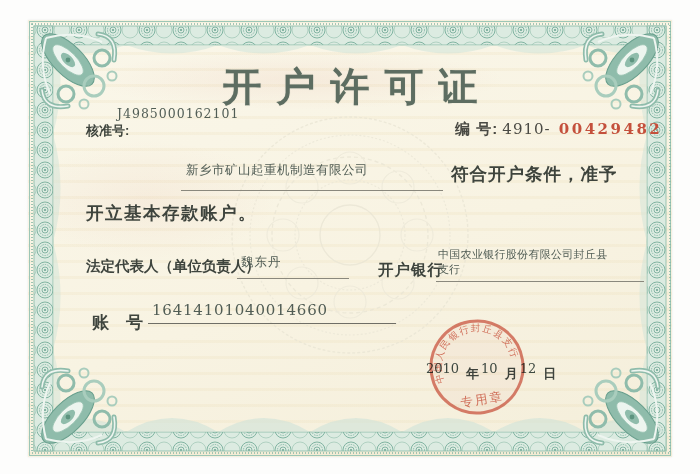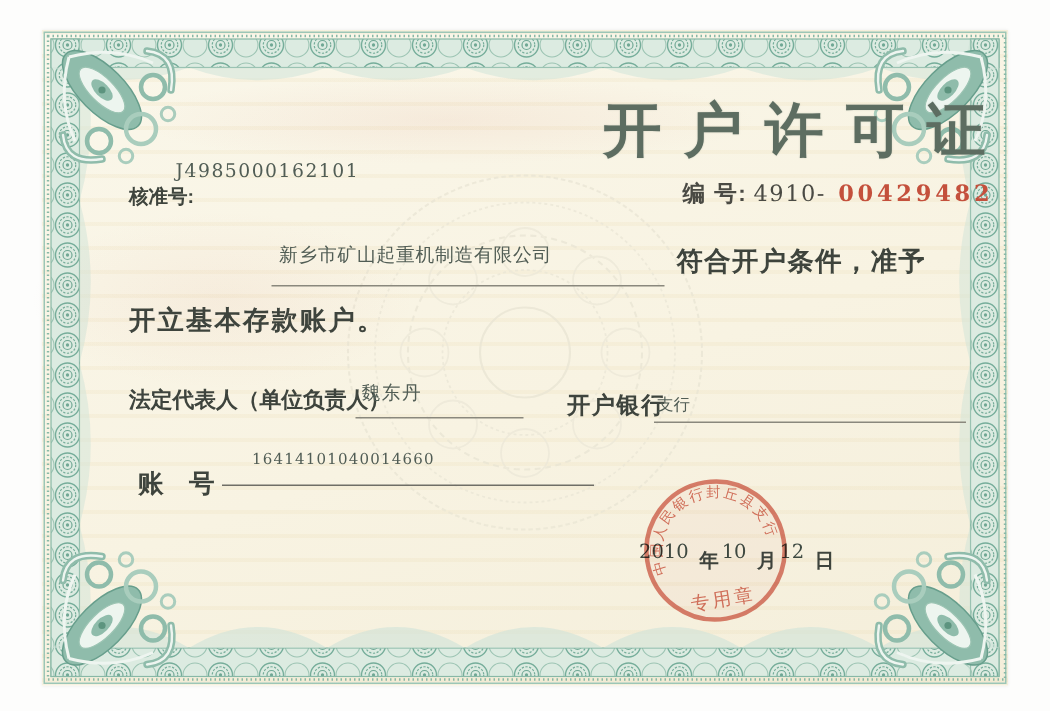--- a/index.html
+++ b/index.html
@@ -19,21 +19,21 @@
   .sm1{left:60px;top:30px;width:420px;height:60px;
        background:radial-gradient(ellipse at center, rgba(214,136,116,.10), rgba(214,136,116,0) 70%);}
   .sm2{left:-10px;top:120px;width:260px;height:120px;
        background:radial-gradient(ellipse at center, rgba(214,136,116,.08), rgba(214,136,116,0) 70%);}
 
   
   .abs{position:absolute;white-space:nowrap;}
   .lbl{font-family:"Liberation Sans",sans-serif;font-weight:700;color:#3e443d;}
   .val{font-family:"DejaVu Serif",serif;color:#515d55;}
 
-  .title{left:0;top:40px;width:100%;text-align:right;
+  .title{left:0;top:40px;width:100%;text-align:center;
          font-family:"DejaVu Serif",serif;font-weight:700;font-size:39px;
          color:#5d6d61;letter-spacing:15px;text-indent:15px;
          text-shadow:0 0 1px rgba(93,109,97,.35);}
 
   .approval-val{left:89px;top:86px;font-size:12.5px;letter-spacing:1px;}
   .approval-lbl{left:58px;top:102px;font-size:13px;}
 
   .serial{left:427px;top:100px;font-size:15px;}
   .serial .lblpart{font-weight:700;color:#4a4a44;letter-spacing:1px;}
   .serial .prefix{font-family:"DejaVu Serif",serif;color:#4a4a44;letter-spacing:1px;}
@@ -49,21 +49,21 @@
   .rep-lbl{left:58px;top:237px;font-size:14.5px;}
   .rep-line{left:209px;top:232px;width:112px;height:26px;border-bottom:1.4px solid #8a887d;}
   .rep-line .val{position:absolute;left:4px;top:2px;font-size:12.5px;letter-spacing:1px;}
   .bank-lbl{left:350px;top:240px;font-size:15.5px;letter-spacing:1px;}
   .bank-line{left:408px;top:225px;width:208px;height:36px;border-bottom:1.4px solid #8a887d;}
   .bank-line .v1{position:absolute;left:2px;top:2px;font-size:11px;letter-spacing:.3px;}
   .bank-line .v2{position:absolute;left:2px;top:17px;font-size:11px;}
 
   .acct-lbl{left:64px;top:291px;font-size:17px;}
   .acct-line{left:120px;top:281px;width:248px;height:22px;border-bottom:1.6px solid #6f6e66;}
-  .acct-line .val{position:absolute;left:4px;top:0px;font-size:10px;letter-spacing:.8px;margin-left:16px;}
+  .acct-line .val{position:absolute;left:4px;top:0px;font-size:15px;letter-spacing:.8px;}
 
   .issuer-lbl{left:415px;top:326px;font-size:13.5px;letter-spacing:1px;}
   .issue-date{left:398px;top:345px;font-size:13px;display:flex;align-items:flex-start;}
   .issue-date .num{font-family:"DejaVu Serif",serif;color:#3e4a42;transform:translateY(-4px);}
   .issue-date .dl{font-weight:700;color:#3e443d;margin:0 2px 0 7px;}
 
   
   .stamp{position:absolute;left:386px;top:284px;width:126px;height:126px;
          mix-blend-mode:multiply;opacity:.82;transform:rotate(-9deg);}
 </style>
@@ -156,20 +156,21 @@
   <div class="abs lbl line-meets">符合开户条件，准予</div>
   <div class="abs lbl line-open">开立基本存款账户。</div>
 
   <div class="abs lbl rep-lbl">法定代表人（单位负责人）</div>
   <div class="abs rep-line">
     <span class="val">魏东丹</span>
   </div>
 
   <div class="abs lbl bank-lbl">开户银行</div>
   <div class="abs bank-line">
+    <span class="val v1">中国农业银行股份有限公司封丘县</span>
     <span class="val v2">支行</span>
   </div>
 
   <div class="abs lbl acct-lbl">账　号</div>
   <div class="abs acct-line">
     <span class="val">16414101040014660</span>
   </div>
 
 
   <div class="abs issue-date">

